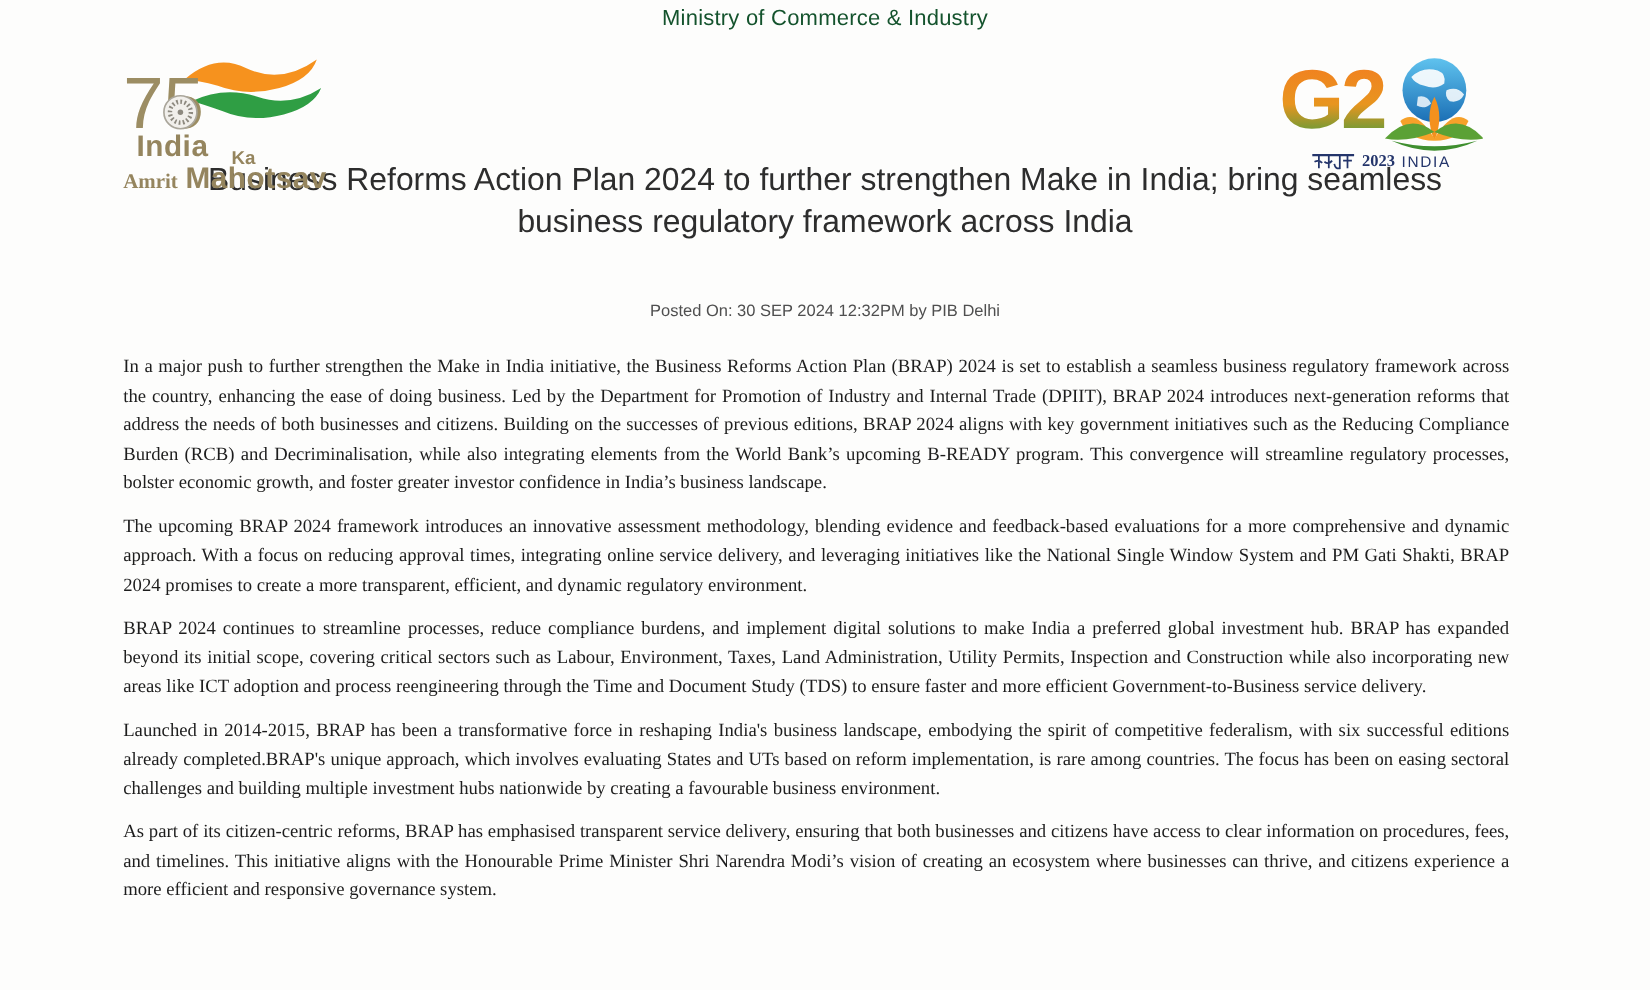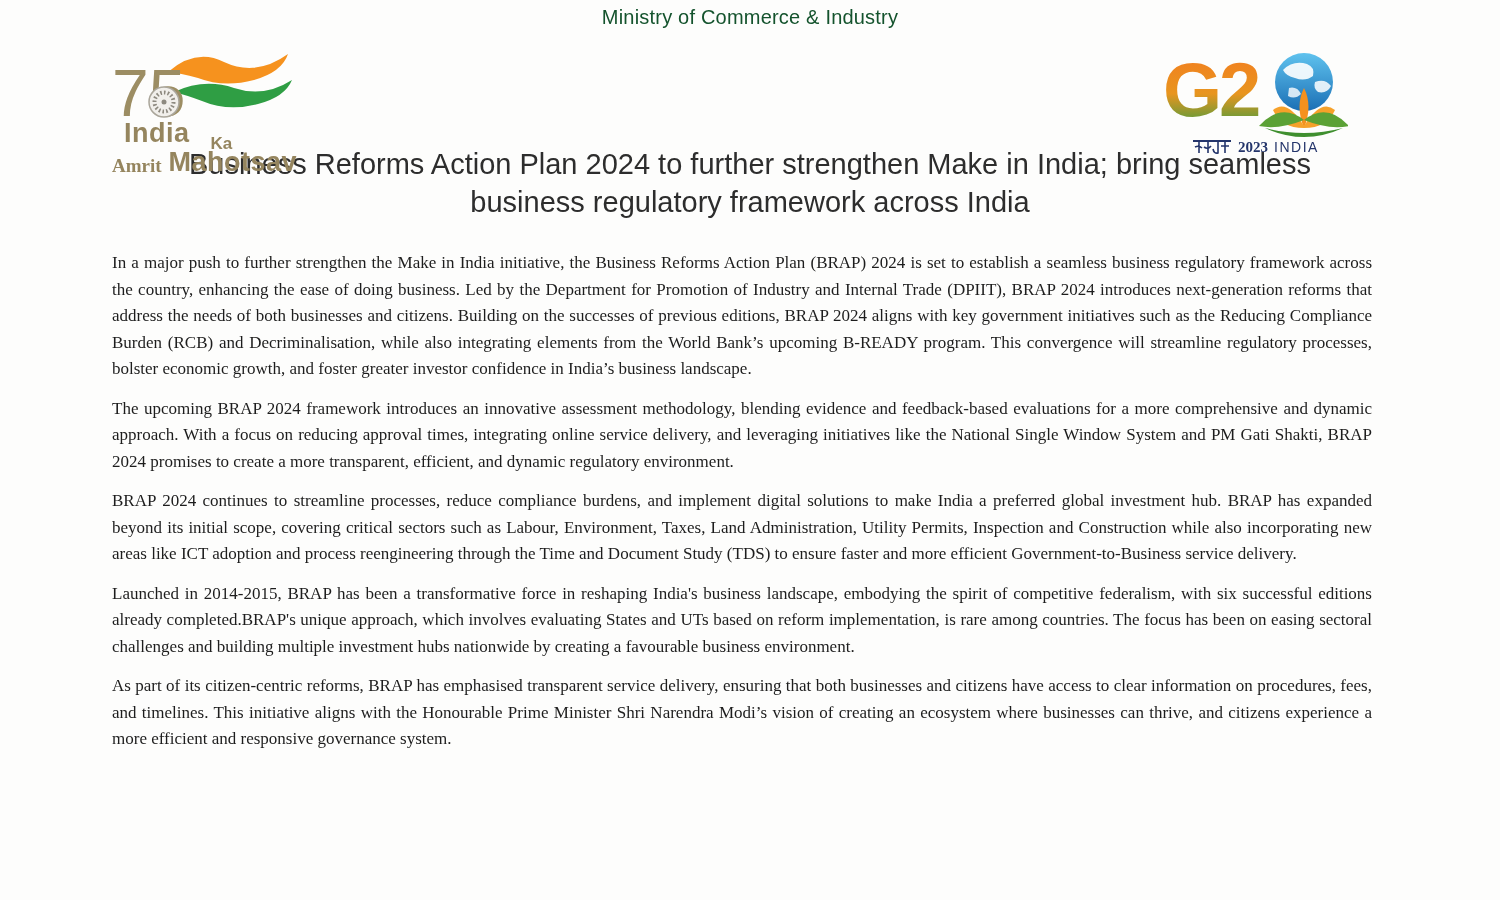--- a/index.html
+++ b/index.html
@@ -115,20 +115,21 @@
         <path d="M1,3 L39,3" stroke="#24356b" stroke-width="2" fill="none"></path>
         <path d="M7,3 L7,15 M3,9 Q7,7 10,10 M16,3 L16,15 M12,9 Q16,12 19,8 M26,3 L26,15 Q22,16 21,11 M33,3 L33,15 M29,8 L37,8" stroke="#24356b" stroke-width="1.6" fill="none"></path>
       </svg>
       <span class="g20-year">2023</span>
       <span class="g20-india">INDIA</span>
     </div>
   </div>
 
   <h1 class="title">Business Reforms Action Plan 2024 to further strengthen Make in India; bring seamless business regulatory framework across India</h1>
 
+  <div class="posted">Posted On: 30 SEP 2024 12:32PM by PIB Delhi</div>
 
   <div class="article-body">
     <p>In a major push to further strengthen the Make in India initiative, the Business Reforms Action Plan (BRAP) 2024 is set to establish a seamless business regulatory framework across the country, enhancing the ease of doing business. Led by the Department for Promotion of Industry and Internal Trade (DPIIT), BRAP 2024 introduces next-generation reforms that address the needs of both businesses and citizens. Building on the successes of previous editions, BRAP 2024 aligns with key government initiatives such as the Reducing Compliance Burden (RCB) and Decriminalisation, while also integrating elements from the World Bank’s upcoming B-READY program. This convergence will streamline regulatory processes, bolster economic growth, and foster greater investor confidence in India’s business landscape.</p>
     <p>The upcoming BRAP 2024 framework introduces an innovative assessment methodology, blending evidence and feedback-based evaluations for a more comprehensive and dynamic approach. With a focus on reducing approval times, integrating online service delivery, and leveraging initiatives like the National Single Window System and PM Gati Shakti, BRAP 2024 promises to create a more transparent, efficient, and dynamic regulatory environment.</p>
     <p>BRAP 2024 continues to streamline processes, reduce compliance burdens, and implement digital solutions to make India a preferred global investment hub. BRAP has expanded beyond its initial scope, covering critical sectors such as Labour, Environment, Taxes, Land Administration, Utility Permits, Inspection and Construction while also incorporating new areas like ICT adoption and process reengineering through the Time and Document Study (TDS) to ensure faster and more efficient Government-to-Business service delivery.</p>
     <p>Launched in 2014-2015, BRAP has been a transformative force in reshaping India's business landscape, embodying the spirit of competitive federalism, with six successful editions already completed.BRAP's unique approach, which involves evaluating States and UTs based on reform implementation, is rare among countries. The focus has been on easing sectoral challenges and building multiple investment hubs nationwide by creating a favourable business environment.</p>
     <p>As part of its citizen-centric reforms, BRAP has emphasised transparent service delivery, ensuring that both businesses and citizens have access to clear information on procedures, fees, and timelines. This initiative aligns with the Honourable Prime Minister Shri Narendra Modi’s vision of creating an ecosystem where businesses can thrive, and citizens experience a more efficient and responsive governance system.</p>
   </div>
 
 </div>

